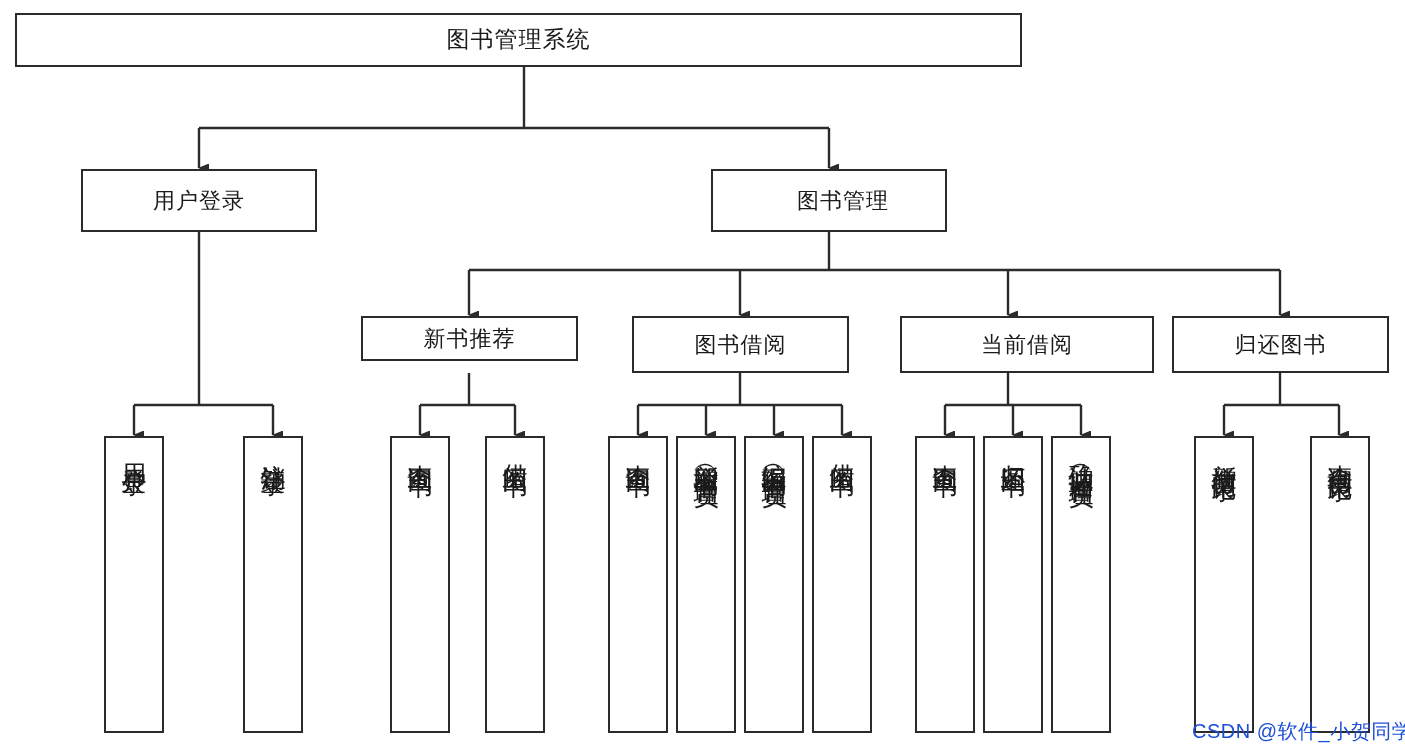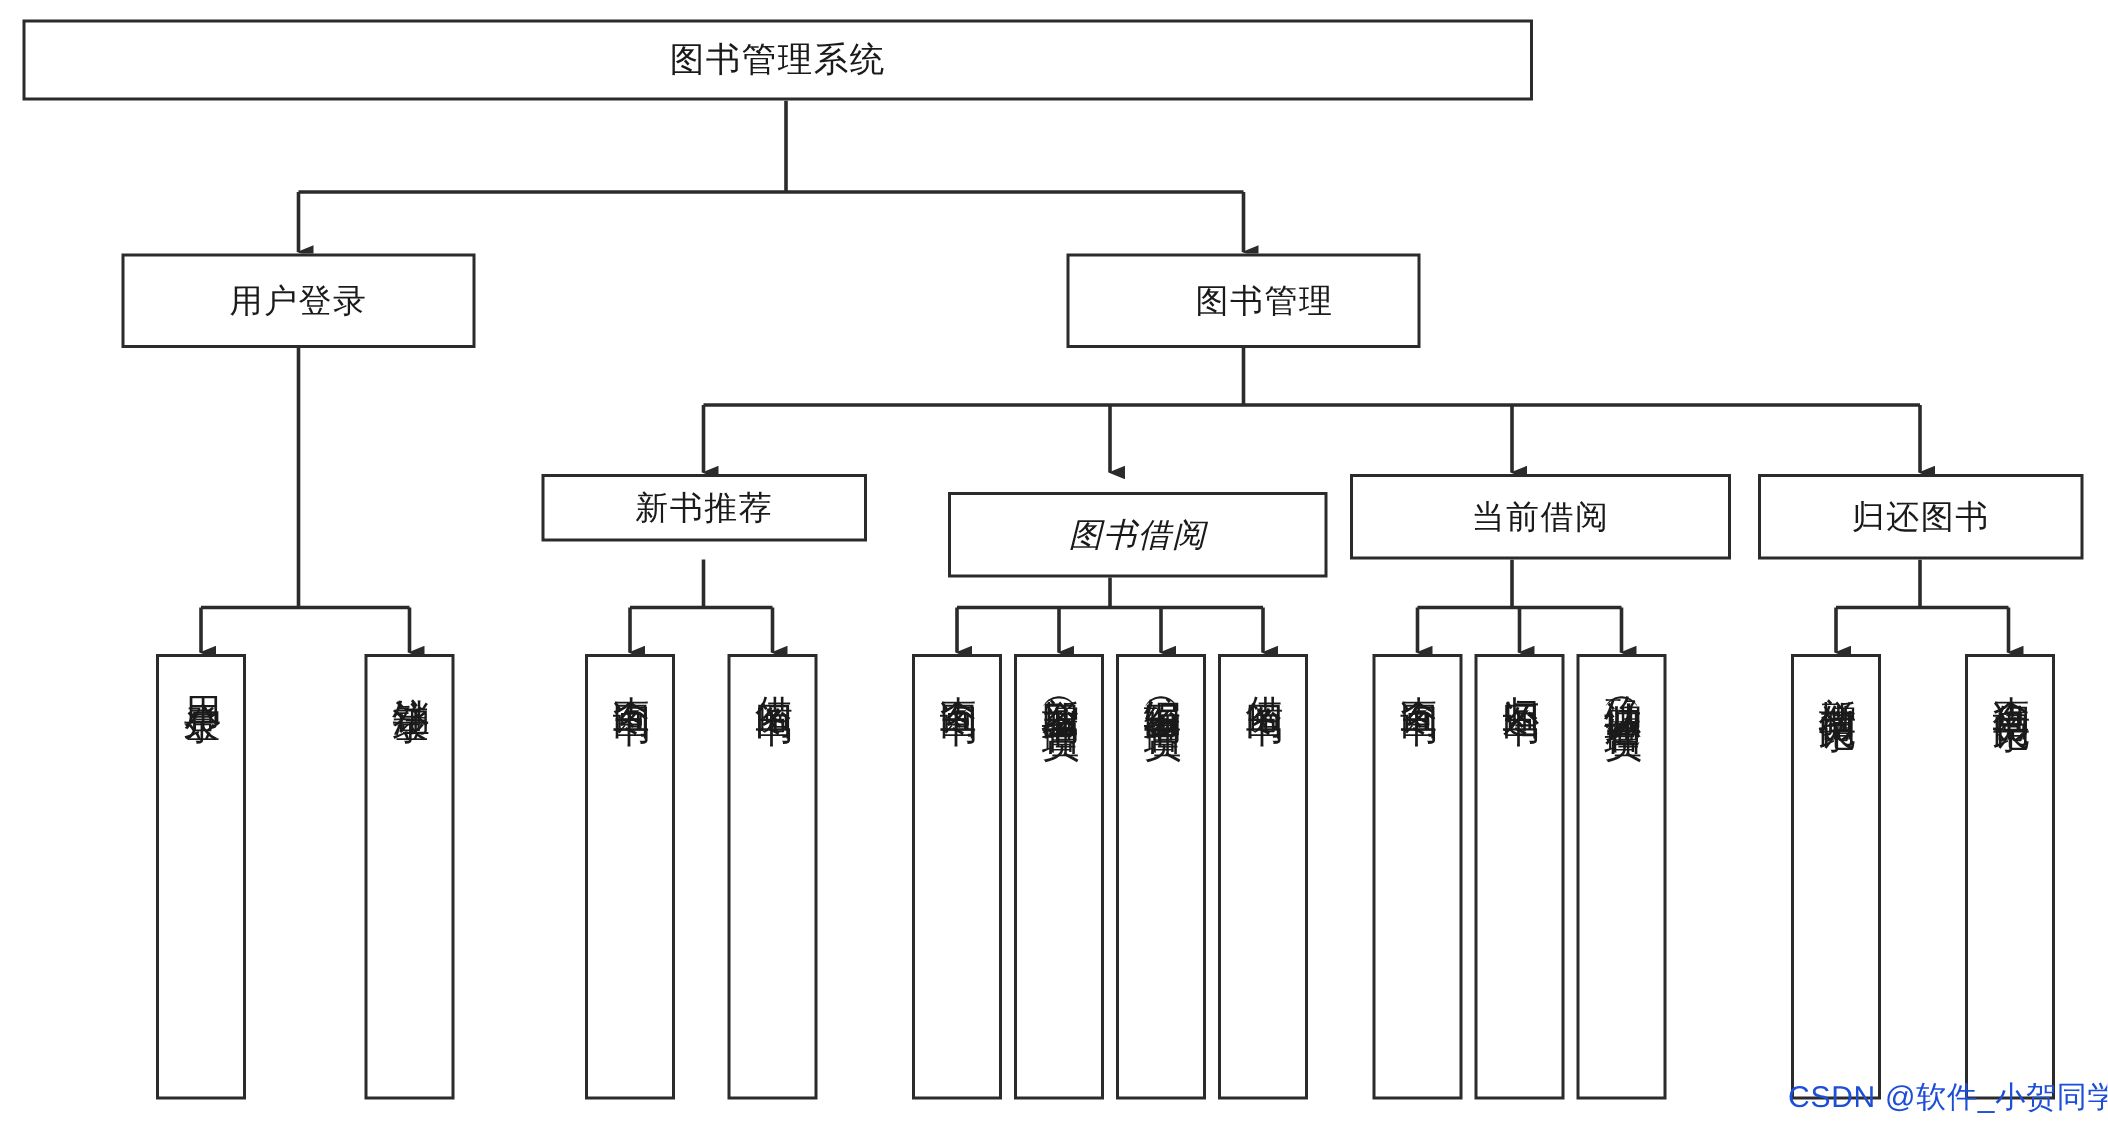--- a/index.html
+++ b/index.html
@@ -122,21 +122,21 @@
       </div>
       <div class="node horizontal" style="left: 81px; top: 169px; width: 236px; height: 63px;">
         <span class="label">用户登录</span>
       </div>
       <div class="node horizontal" style="left: 711px; top: 169px; width: 236px; height: 63px; padding-left: 28px;">
         <span class="label">图书管理</span>
       </div>
       <div class="node horizontal" style="left: 361px; top: 316px; width: 217px; height: 45px;">
         <span class="label">新书推荐</span>
       </div>
-      <div class="node horizontal" style="left: 632px; top: 328px; width: 253px; height: 57px; font-style: italic;">
+      <div class="node horizontal" style="left: 632px; top: 316px; width: 217px; height: 57px;">
         <span class="label">图书借阅</span>
       </div>
       <div class="node horizontal" style="left: 900px; top: 316px; width: 254px; height: 57px;">
         <span class="label">当前借阅</span>
       </div>
       <div class="node horizontal" style="left: 1172px; top: 316px; width: 217px; height: 57px;">
         <span class="label">归还图书</span>
       </div>
       <div class="node vertical" style="left: 104px; top: 436px; width: 60px; height: 297px;">
         <span class="label">用户登录</span>

